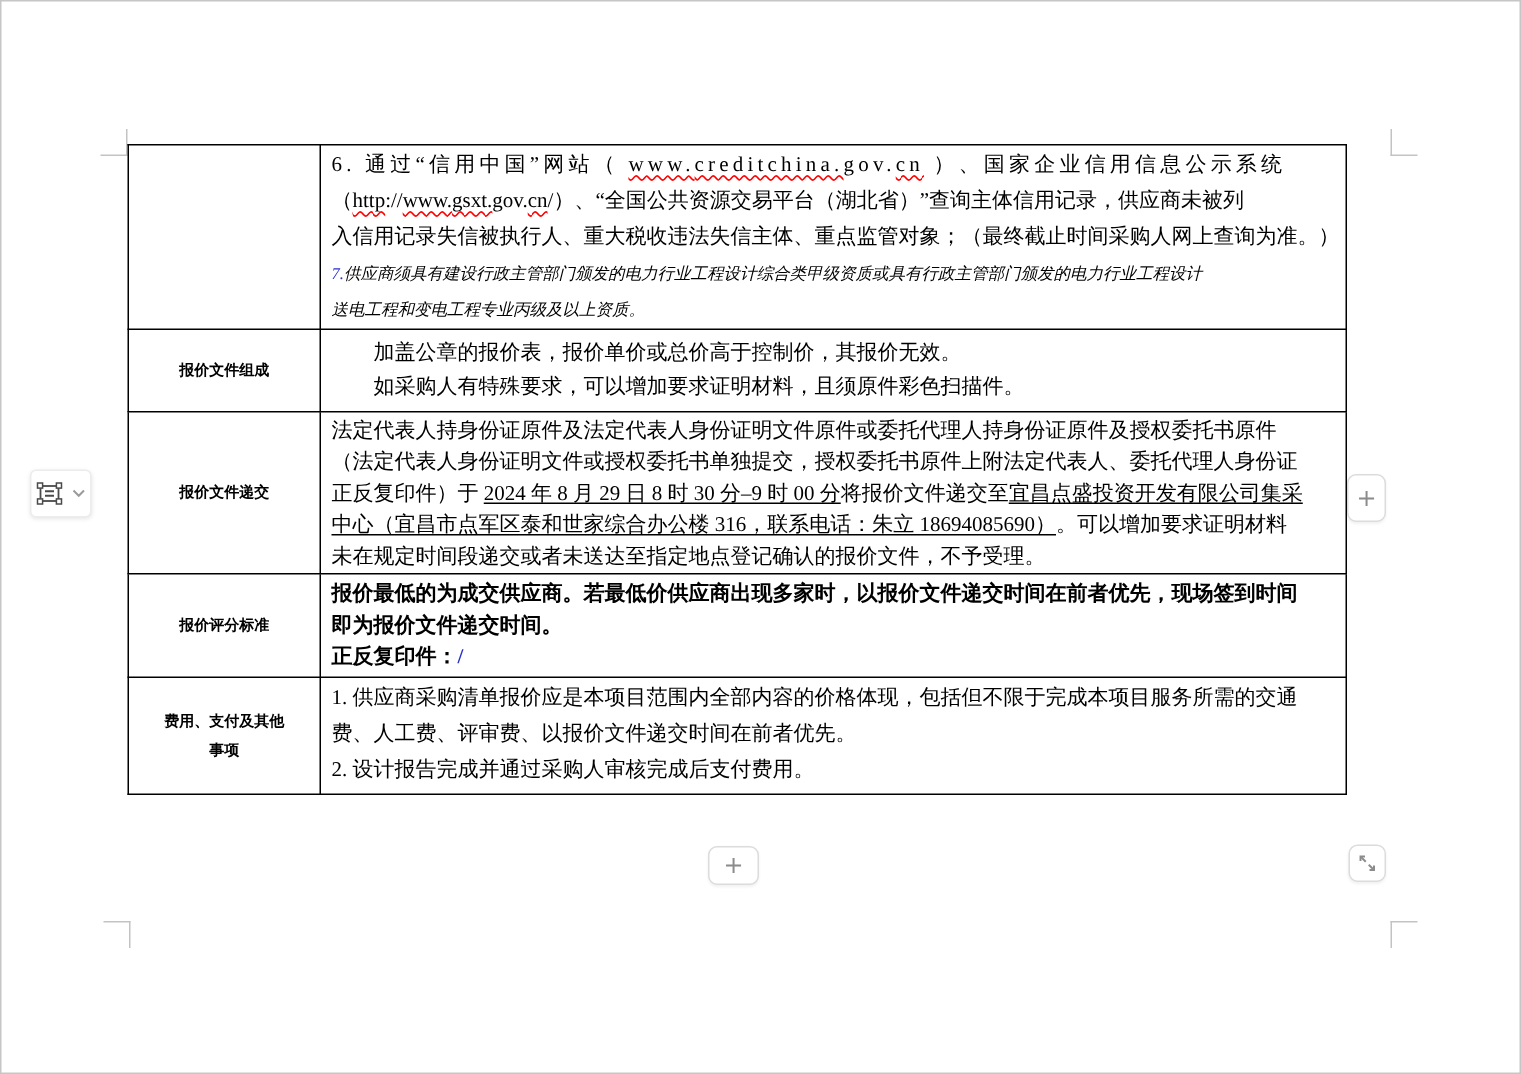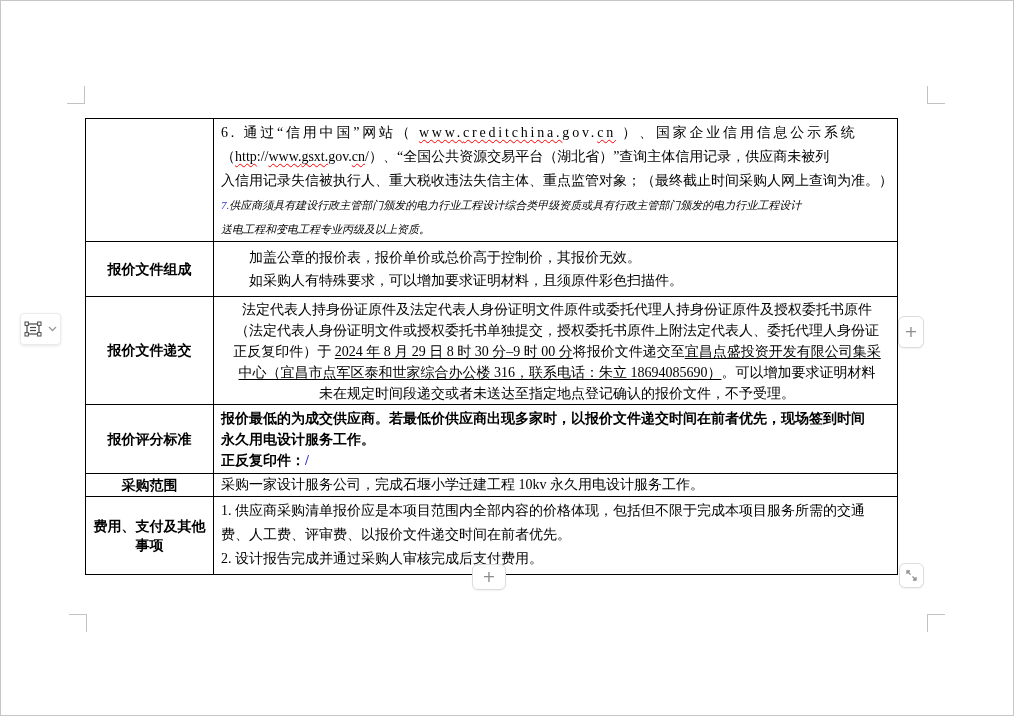--- a/index.html
+++ b/index.html
@@ -11,32 +11,32 @@
   }
 
   
   .crop { position:absolute; width:18px; height:18px; border:0 solid #c3c3c3; }
   .crop.tl { left:66px;  top:85px;  border-right-width:1px; border-bottom-width:1px; }
   .crop.tr { left:926px; top:85px;  border-left-width:1px;  border-bottom-width:1px; }
   .crop.bl { left:68px;  top:613px; border-right-width:1px; border-top-width:1px; }
   .crop.br { left:926px; top:613px; border-left-width:1px;  border-top-width:1px; }
 
   
-  table.doc { position:absolute; left:84px; top:117px; width:812px;
+  table.doc { position:absolute; left:84px; top:95px; width:812px;
     border-collapse:collapse; table-layout:fixed; }
   col.c1 { width:128px; } col.c2 { width:684px; }
   td { border:1px solid #000; overflow:hidden; }
   td.hd { font-weight:bold; text-align:center; vertical-align:middle;
-    font-size:14px; line-height:19px; white-space:pre-line; }
+    font-size:10px; line-height:19px; white-space:pre-line; }
   td.ct { vertical-align:top; font-size:14px; padding:0 4px 0 7px; }
   .ln { white-space:nowrap; }
 
   tr.r0 { height:122px; } .r0 .ln { line-height:24px; } .r0 td.ct { padding-top:2px; }
   tr.r1 { height:55px;  } .r1 .ln { line-height:23px;margin-left:28px; } .r1 td.ct { padding-top:4px; }
-  tr.r2 { height:108px; } .r2 .ln { line-height:21px;text-align:center; } .r2 td.ct { padding-top:2px; }
+  tr.r2 { height:108px; } .r2 .ln { line-height:21px; } .r2 td.ct { padding-top:2px; }
   tr.r3 { height:69px;  } .r3 .ln { line-height:21px;font-weight:bold; } .r3 td.ct { padding-top:3px; }
   tr.r4 { height:23px;  } .r4 .ln { line-height:21px; } .r4 td.ct { padding-top:0; }
   tr.r5 { height:78px;  } .r5 .ln { line-height:24px; } .r5 td.ct { padding-top:2px; }
 
   .sm { font-size:11px;font-style:italic; }
   .spread { letter-spacing:2.8px; }
   .sq { text-decoration:underline wavy #ff0000 1px; text-underline-offset:2px; text-decoration-skip-ink:none; }
   .bl { color:#2630c8; }
   .u  { text-decoration:underline; text-underline-offset:2px; }
 
@@ -96,28 +96,22 @@
             <div class="ln"><span>（法定代表人身份证明文件或授权委托书单独提交，授权委托书原件上附法定代表人、委托代理人身份证</span></div>
             <div class="ln"><span>正反复印件）于 </span><span class="u">2024 年 8 月 29 日 8 时 30 分–9 时 00 分</span><span>将报价文件递交至</span><span class="u">宜昌点盛投资开发有限公司集采</span></div>
             <div class="ln"><span class="u">中心（宜昌市点军区泰和世家综合办公楼 316，联系电话：朱立 18694085690）</span><span>。可以增加要求证明材料</span></div>
             <div class="ln"><span>未在规定时间段递交或者未送达至指定地点登记确认的报价文件，不予受理。</span></div>
           </td>
       </tr>
       <tr class="r3">
         <td class="hd">报价评分标准</td>
         <td class="ct">
             <div class="ln"><span>报价最低的为成交供应商。若最低价供应商出现多家时，以报价文件递交时间在前者优先，现场签到时间</span></div>
-            <div class="ln"><span>永久用电设计服务工作。</span></div>
+            <div class="ln"><span>即为报价文件递交时间。</span></div>
             <div class="ln"><span>正反复印件：</span><span class="bl">/</span></div>
-          </td>
-      </tr>
-      <tr class="r4">
-        <td class="hd">采购范围</td>
-        <td class="ct">
-            <div class="ln"><span>采购一家设计服务公司，完成石堰小学迁建工程 10kv 永久用电设计服务工作。</span></div>
           </td>
       </tr>
       <tr class="r5">
         <td class="hd">费用、支付及其他
 事项</td>
         <td class="ct">
             <div class="ln"><span>1. 供应商采购清单报价应是本项目范围内全部内容的价格体现，包括但不限于完成本项目服务所需的交通</span></div>
             <div class="ln"><span>费、人工费、评审费、以报价文件递交时间在前者优先。</span></div>
             <div class="ln"><span>2. 设计报告完成并通过采购人审核完成后支付费用。</span></div>
           </td>

